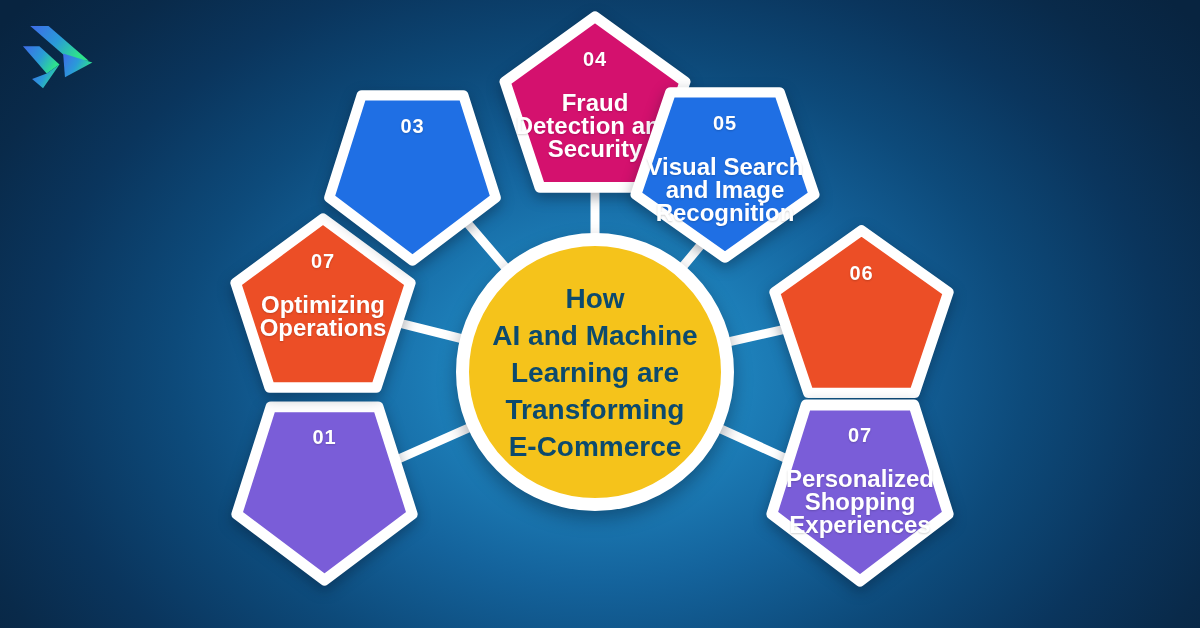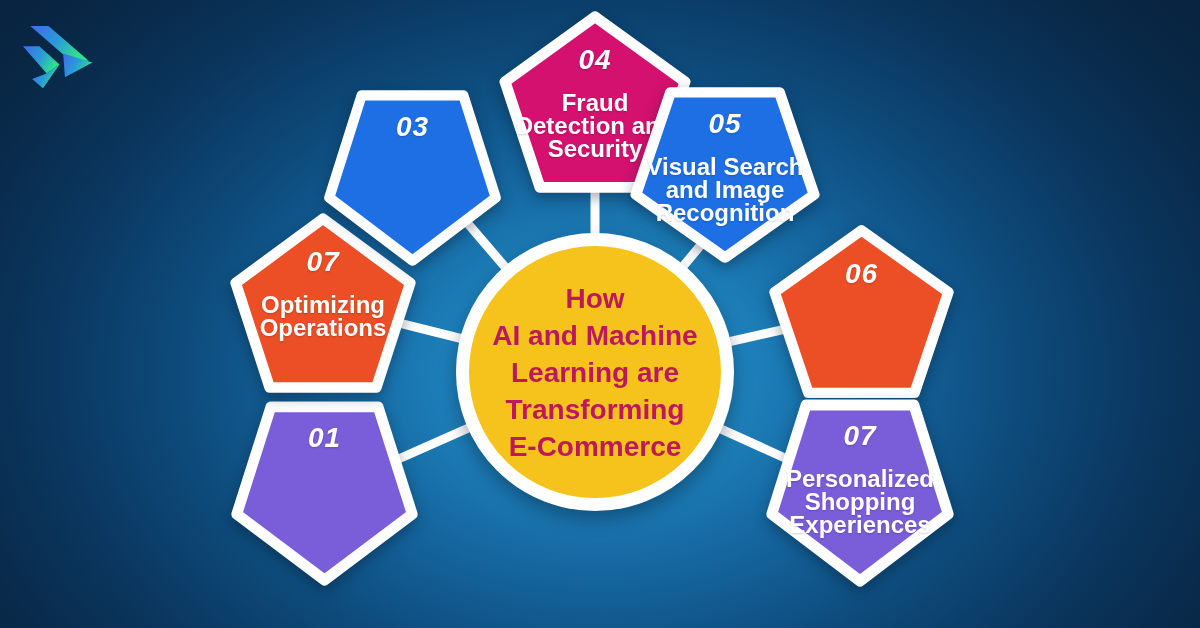--- a/index.html
+++ b/index.html
@@ -14,30 +14,30 @@
   .connectors line{stroke:#ffffff;stroke-width:9;stroke-linecap:round;}
   
   .pent{position:absolute;z-index:2;}
   .pent svg{position:absolute;left:0;top:0;width:100%;height:100%;overflow:visible;
     filter:drop-shadow(0 5px 7px rgba(2,12,30,.35));}
   .pent path{stroke:#ffffff;stroke-width:11;stroke-linejoin:round;}
   .pcontent{position:absolute;inset:0;display:flex;flex-direction:column;align-items:center;
     text-align:center;color:#ffffff;font-weight:bold;z-index:3;}
   .pc-up{padding-top:34px;}
   .pc-down{padding-top:24px;}
-  .pnum{font-size:28px;line-height:35px;margin-bottom:14px;letter-spacing:1px;
-    text-shadow:0 1px 2px rgba(0,0,0,.18);font-style:italic;}
+  .pnum{font-size:20px;line-height:35px;margin-bottom:14px;letter-spacing:1px;
+    text-shadow:0 1px 2px rgba(0,0,0,.18);}
   .plabel{font-size:24px;line-height:23px;white-space:pre-line;
     text-shadow:0 1px 2px rgba(0,0,0,.18);}
   
   .circle{position:absolute;left:456px;top:233px;width:252px;height:252px;z-index:4;
     background:#F5C31B;border:13px solid #ffffff;border-radius:50%;
     box-shadow:0 8px 18px rgba(2,12,30,.35);
     display:flex;align-items:center;justify-content:center;text-align:center;}
-  .ctitle{color:#be185d;font-weight:bold;font-size:28px;line-height:37px;white-space:pre-line;}
+  .ctitle{color:#0c4a6e;font-weight:bold;font-size:28px;line-height:37px;white-space:pre-line;}
   
   .logo{position:absolute;left:12px;top:20px;width:84px;height:76px;z-index:5;}
 </style>
 </head>
 <body>
 
 <div class="stage">
 
   <svg class="logo" viewBox="0 0 92 78">
     <defs>

